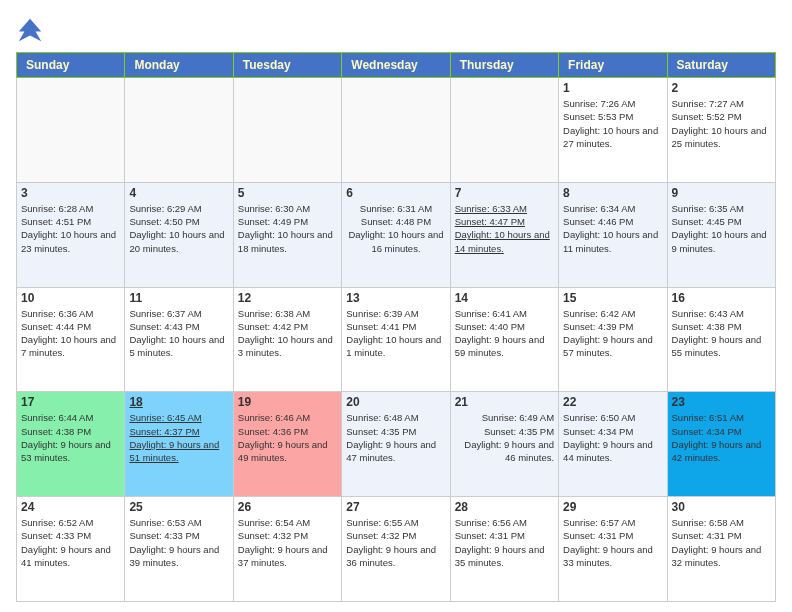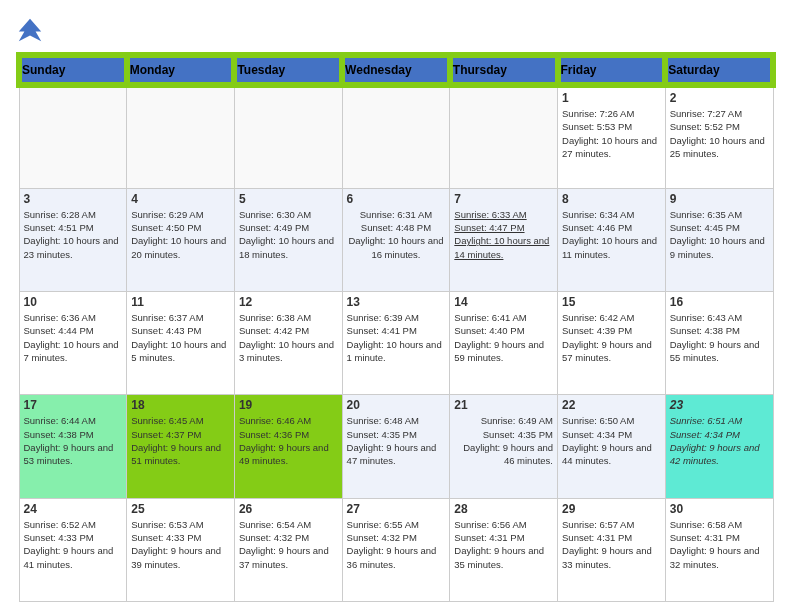--- a/index.html
+++ b/index.html
@@ -56,26 +56,26 @@
       margin-top: 2px;
     }
     .calendar {
       flex: 1;
       border-collapse: collapse;
       width: 100%;
       table-layout: fixed;
     }
     .calendar th {
       background: #4472C4;
-      color: #000000;
+      color: #fef9c3;
       font-size: 12px;
       font-weight: bold;
-      padding: 5px 0;
+      padding: 5px 9px;
       text-align: left;
-      border: 6px solid #84cc16;
+      border: 1px solid #84cc16;
     }
     .calendar td {
       border: 1px solid #ccc;
       vertical-align: top;
       padding: 3px 4px;
       font-size: 10px;
       color: #333;
       height: 80px;
       background: #fff;
     }
@@ -237,27 +237,27 @@
 Daylight: 9 hours and 55 minutes.</div>
           </td>
         </tr>
         <tr>
           <td style="background: #86efac;">
             <span class="day-number">17</span>
             <div class="day-info" style="white-space: pre-line;">Sunrise: 6:44 AM
 Sunset: 4:38 PM
 Daylight: 9 hours and 53 minutes.</div>
           </td>
-          <td style="background: #84cc16;">
+          <td style="background: #7dd3fc; text-decoration: underline;">
             <span class="day-number">18</span>
             <div class="day-info" style="white-space: pre-line;">Sunrise: 6:45 AM
 Sunset: 4:37 PM
 Daylight: 9 hours and 51 minutes.</div>
           </td>
-          <td style="background: #84cc16; margin-top: 8px;">
+          <td style="background: #fca5a5; margin-top: 8px;">
             <span class="day-number">19</span>
             <div class="day-info" style="white-space: pre-line;">Sunrise: 6:46 AM
 Sunset: 4:36 PM
 Daylight: 9 hours and 49 minutes.</div>
           </td>
           <td style="background: rgb(238, 242, 250);">
             <span class="day-number">20</span>
             <div class="day-info" style="white-space: pre-line;">Sunrise: 6:48 AM
 Sunset: 4:35 PM
 Daylight: 9 hours and 47 minutes.</div>
@@ -267,21 +267,21 @@
             <div class="day-info" style="white-space: pre-line; text-align: right;">Sunrise: 6:49 AM
 Sunset: 4:35 PM
 Daylight: 9 hours and 46 minutes.</div>
           </td>
           <td style="background: rgb(238, 242, 250);">
             <span class="day-number">22</span>
             <div class="day-info" style="white-space: pre-line;">Sunrise: 6:50 AM
 Sunset: 4:34 PM
 Daylight: 9 hours and 44 minutes.</div>
           </td>
-          <td style="background: #5eead4; font-style: italic;">
+          <td style="background: #0ea5e9;">
             <span class="day-number">23</span>
             <div class="day-info" style="white-space: pre-line;">Sunrise: 6:51 AM
 Sunset: 4:34 PM
 Daylight: 9 hours and 42 minutes.</div>
           </td>
         </tr>
         <tr>
           <td>
             <span class="day-number">24</span>
             <div class="day-info" style="white-space: pre-line;">Sunrise: 6:52 AM

